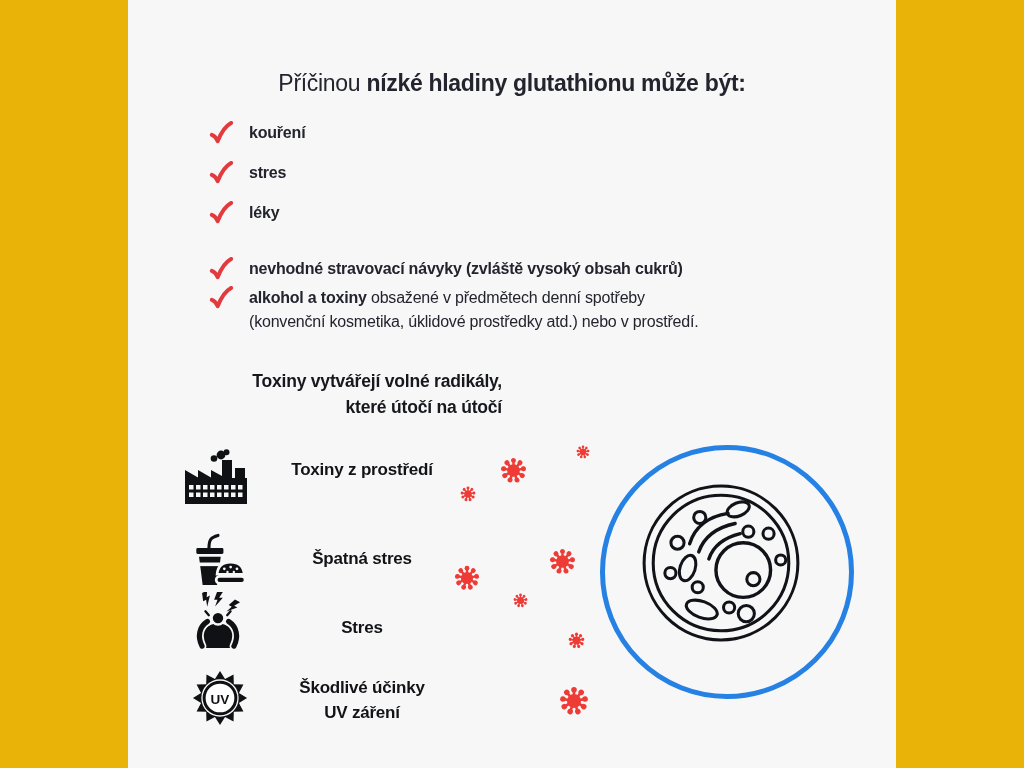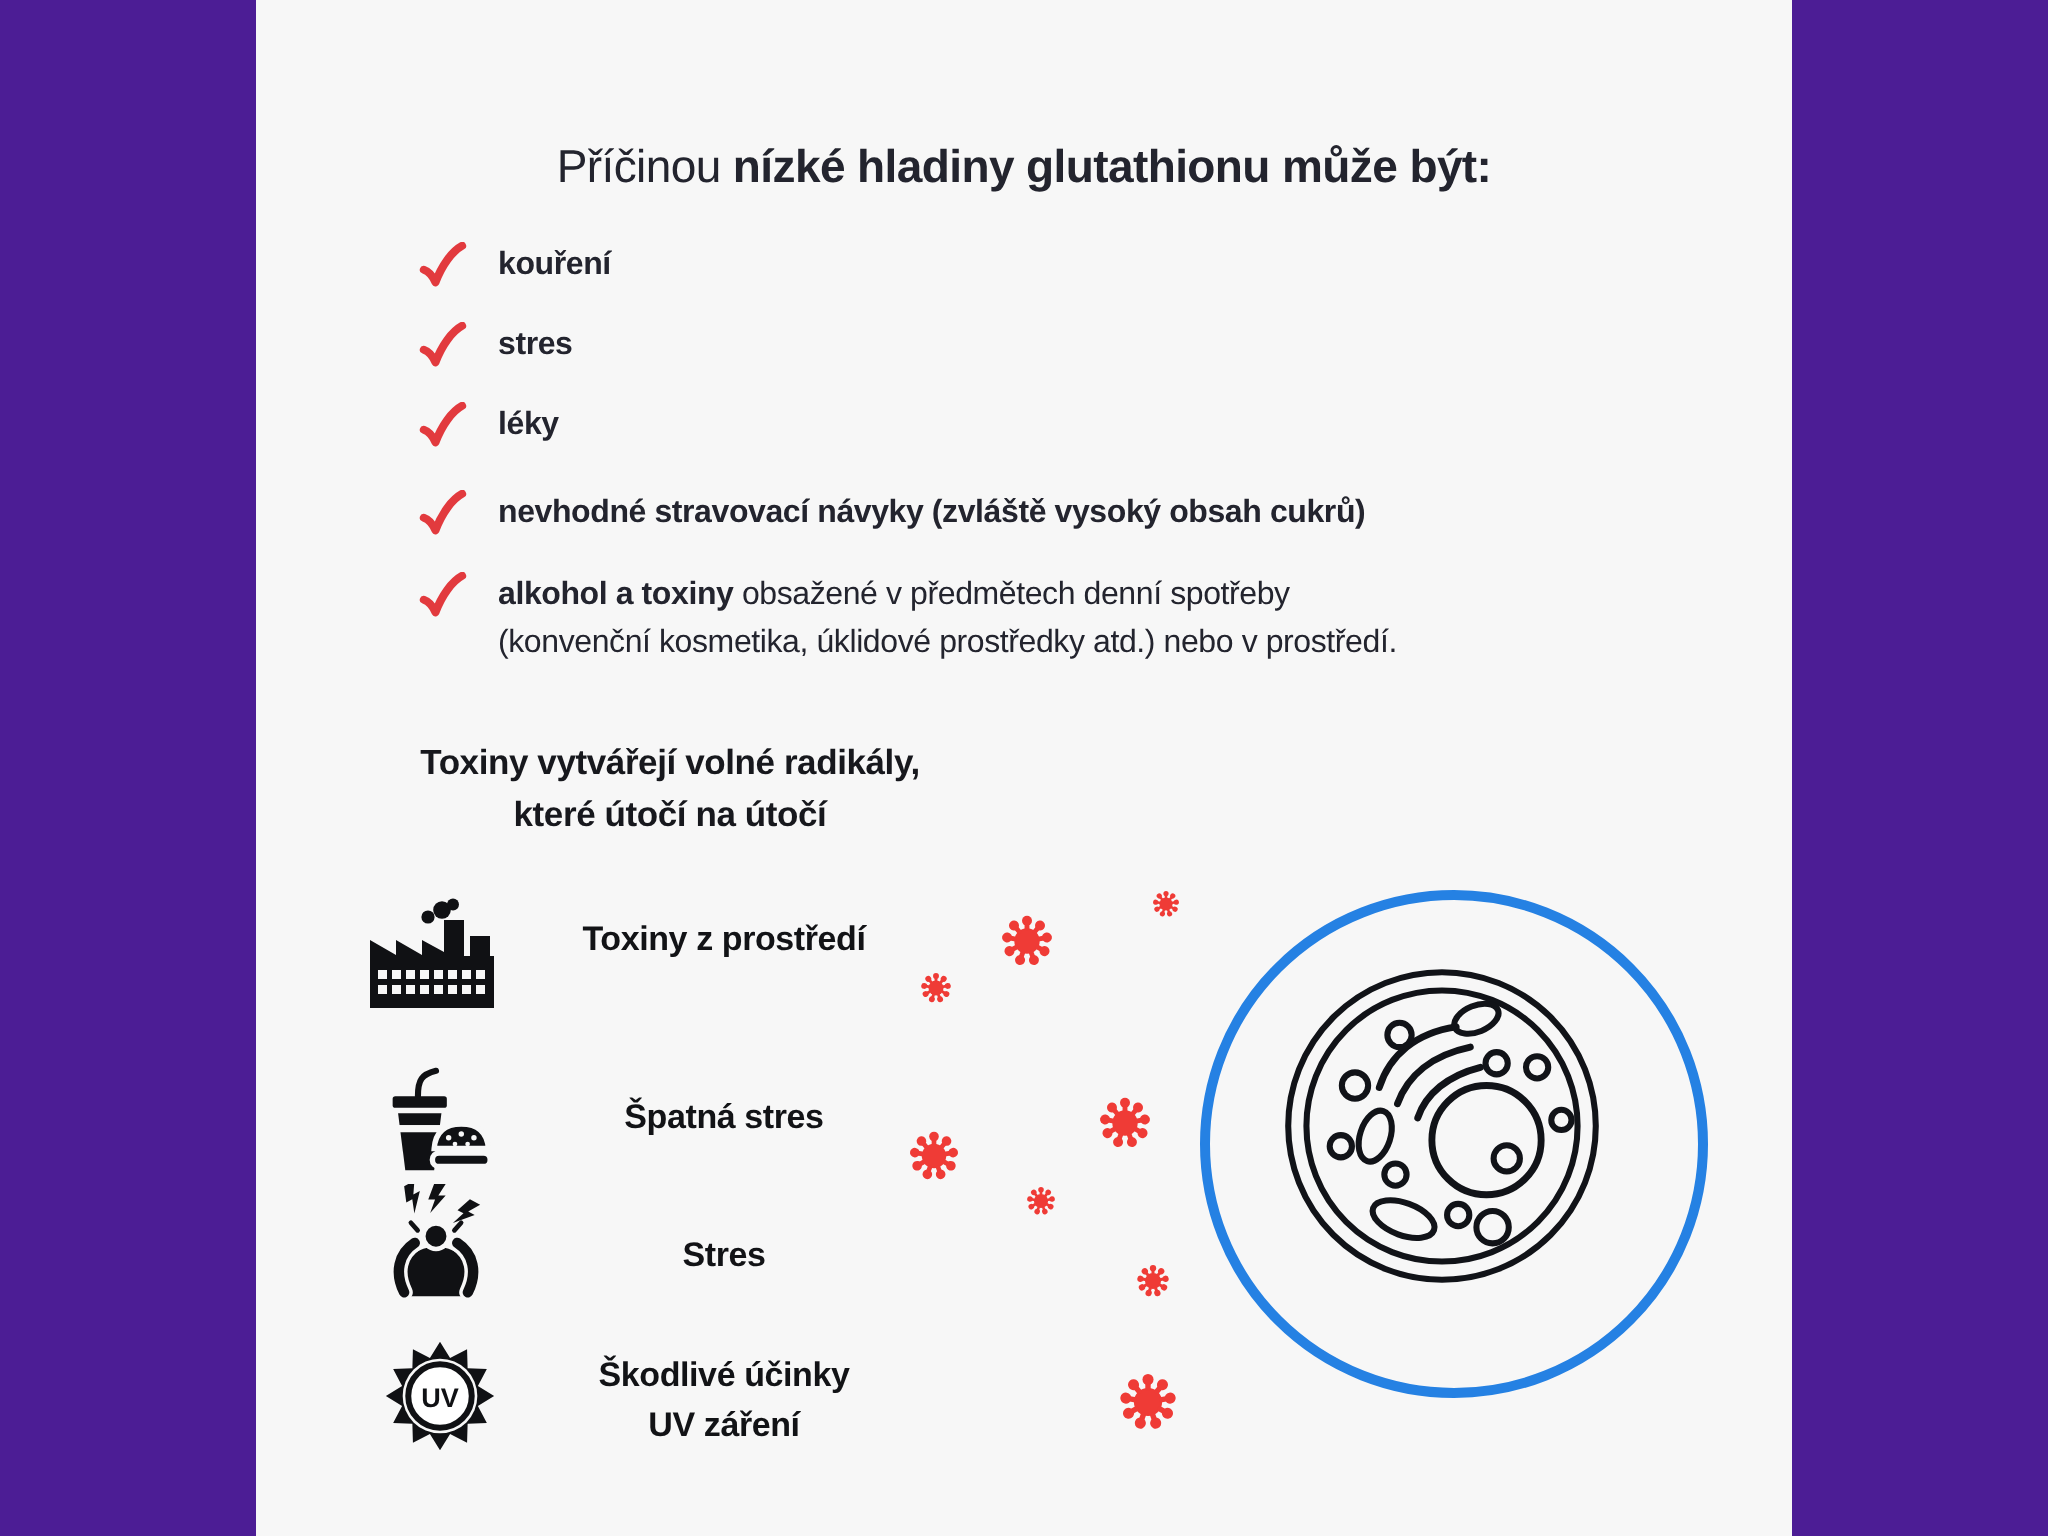--- a/index.html
+++ b/index.html
@@ -1,42 +1,42 @@
 <!DOCTYPE html>
 <html><head>
 <meta charset="utf-8">
 <style>
   html,body{margin:0;padding:0;}
   body{
     width:1024px;height:768px;background:#ffffff;
     font-family:"Liberation Sans", sans-serif;
     -webkit-font-smoothing:antialiased;
   }
-  .canvas{position:relative;width:1024px;height:768px;background:#4c1d95;overflow:hidden;}
+  .canvas{position:relative;width:1024px;height:768px;background:#eab308;overflow:hidden;}
   .panel{position:absolute;left:128px;top:0;width:768px;height:768px;background:#f7f7f7;}
 
   .title{
     position:absolute;top:70px;left:0;width:100%;margin:0;text-align:center;
     font-size:23px;font-weight:400;color:#23242e;letter-spacing:-0.3px;
   }
   .title b{font-weight:700;}
 
   .check-item{
     position:absolute;left:80px;display:flex;gap:15px;align-items:flex-start;width:512px;
   }
   .check-item .check{width:26px;height:23px;flex:none;margin-top:0;}
   .check-item p{
     margin:0;font-size:16px;line-height:24px;color:#23242e;
     letter-spacing:-0.2px;font-weight:400;
   }
   .check-item b{font-weight:700;}
 
   .col-head{
     position:absolute;margin:0;font-weight:700;font-size:17.5px;line-height:25.5px;
-    text-align:center;letter-spacing:-0.2px;
+    text-align:right;letter-spacing:-0.2px;
   }
   .col-head.left{left:40px;top:369px;width:334px;color:#17181d;}
   .col-head.right{left:450px;top:369px;width:270px;color:#2b7fdb;}
 
   .row-icon{position:absolute;}
   .row-label{
     position:absolute;left:134px;width:200px;margin:0;text-align:center;
     font-weight:700;font-size:17px;line-height:25px;color:#121316;letter-spacing:-0.2px;
   }
 
@@ -87,21 +87,21 @@
           <path d="M3.5 14.5 C6.5 15.5 8.2 18 9.6 21 C12.8 12.5 18 5 23.5 2" fill="none" stroke="#e23a3e" stroke-width="4.2" stroke-linecap="round" stroke-linejoin="round"></path>
         </svg>
       <p><b>stres</b><span></span></p>
     </div>
     <div class="check-item" style="top:201px">
       <svg class="check" viewBox="0 0 26 24">
           <path d="M3.5 14.5 C6.5 15.5 8.2 18 9.6 21 C12.8 12.5 18 5 23.5 2" fill="none" stroke="#e23a3e" stroke-width="4.2" stroke-linecap="round" stroke-linejoin="round"></path>
         </svg>
       <p><b>léky</b><span></span></p>
     </div>
-    <div class="check-item" style="top:245px">
+    <div class="check-item" style="top:257px">
       <svg class="check" viewBox="0 0 26 24">
           <path d="M3.5 14.5 C6.5 15.5 8.2 18 9.6 21 C12.8 12.5 18 5 23.5 2" fill="none" stroke="#e23a3e" stroke-width="4.2" stroke-linecap="round" stroke-linejoin="round"></path>
         </svg>
       <p><b>nevhodné stravovací návyky (zvláště vysoký obsah cukrů)</b><span></span></p>
     </div>
     <div class="check-item" style="top:286px">
       <svg class="check" viewBox="0 0 26 24">
           <path d="M3.5 14.5 C6.5 15.5 8.2 18 9.6 21 C12.8 12.5 18 5 23.5 2" fill="none" stroke="#e23a3e" stroke-width="4.2" stroke-linecap="round" stroke-linejoin="round"></path>
         </svg>
       <p><b>alkohol a toxiny</b><span> obsažené v předmětech denní spotřeby (konvenční kosmetika, úklidové prostředky atd.) nebo v prostředí.</span></p>

